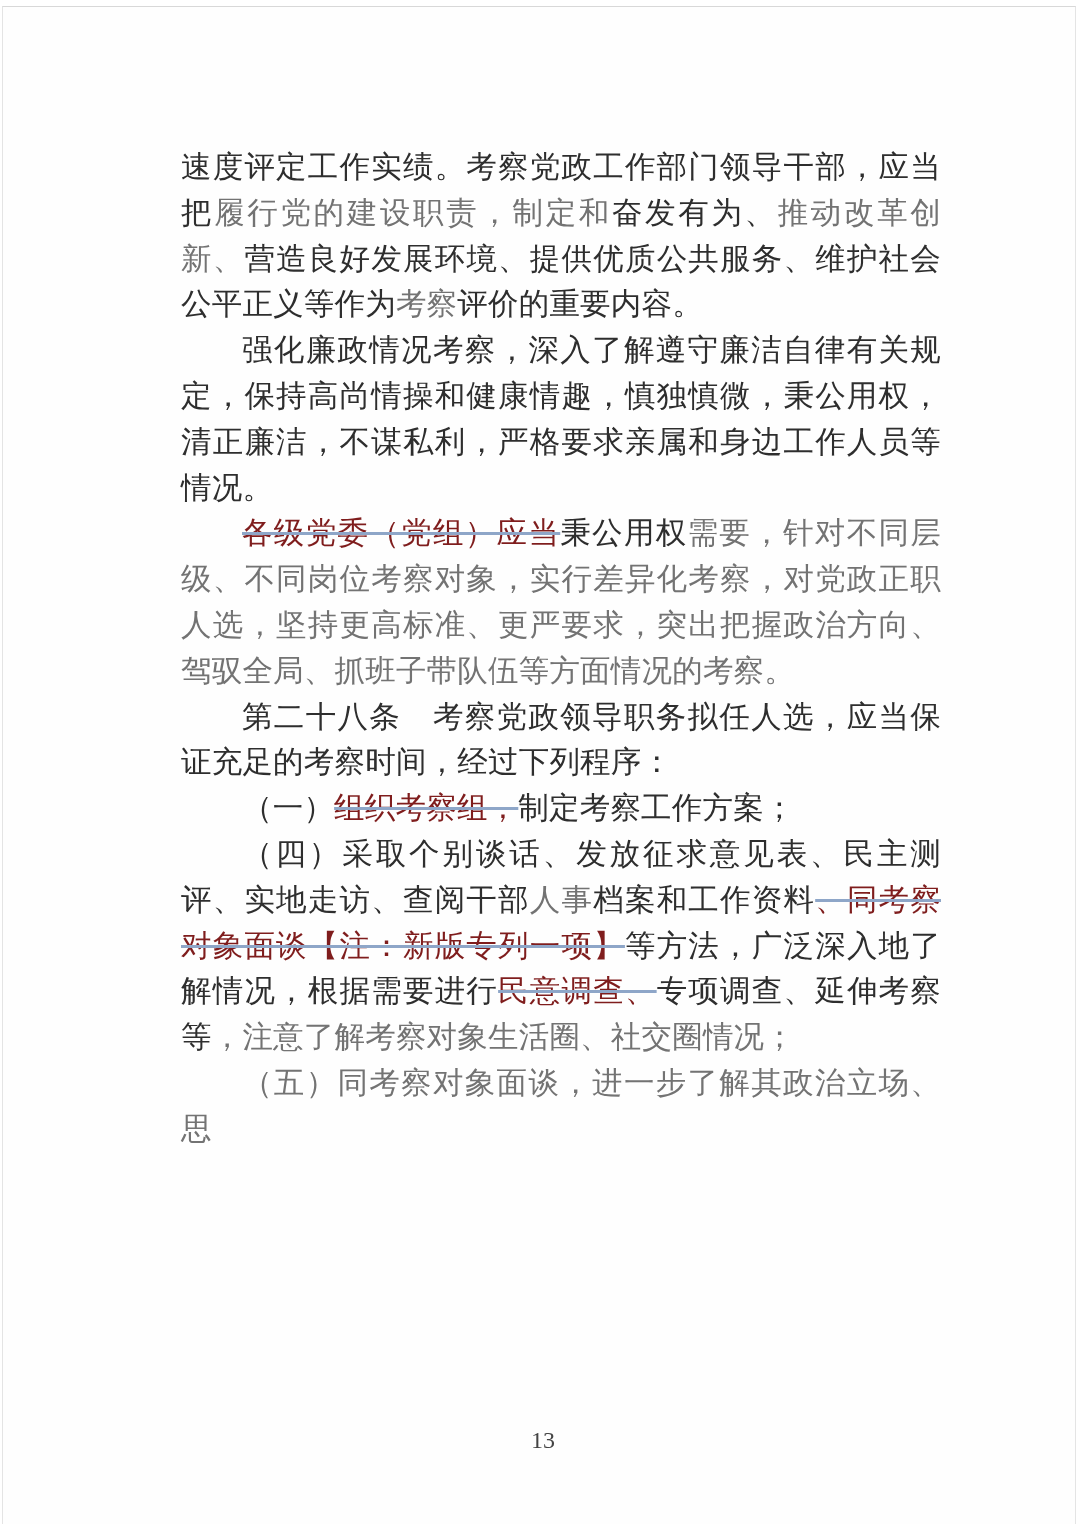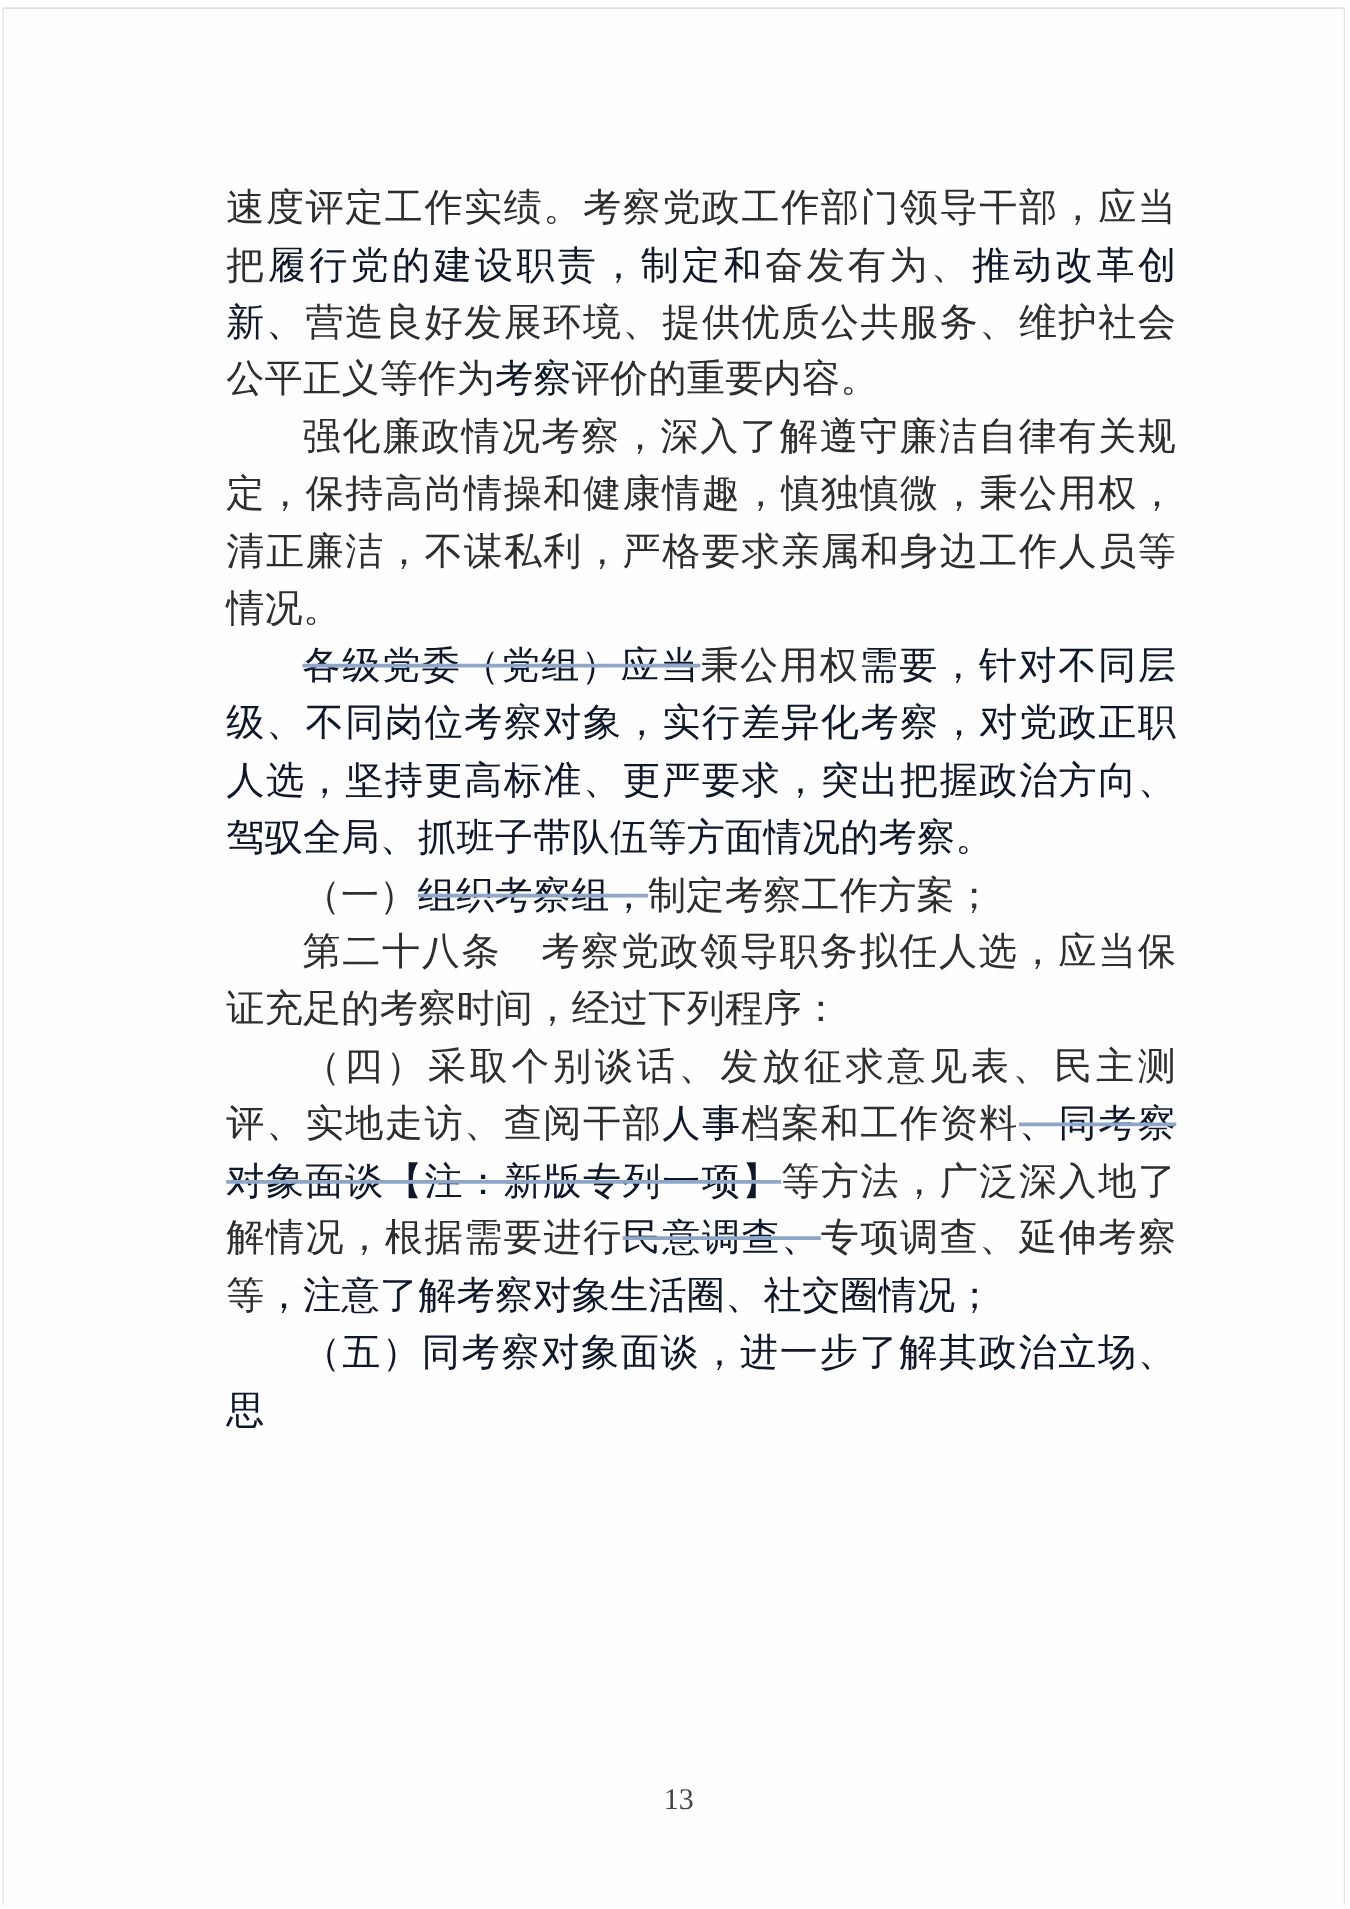--- a/index.html
+++ b/index.html
@@ -10,35 +10,35 @@
     background: #fefefe; box-sizing: border-box;
   }
   .content {
     position: absolute; left: 178px; top: 137px; width: 760px;
     font-family: "DejaVu Serif", "Liberation Serif", serif;
     font-size: 30.5px; line-height: 45.8px; color: #2e2e2e;
     letter-spacing: 0.2px;
   }
   .para { margin: 0; text-align: justify; text-align-last: left; }
   .indent { text-indent: 61px; }
-  .ins { color: #0f172a; }
-  .del { color: #0f172a; text-decoration: line-through; text-decoration-color: #8ea6c8; }
+  .ins { color: #737373; }
+  .del { color: #7f1d1d; text-decoration: line-through; text-decoration-color: #8ea6c8; }
   .norm { color: #2e2e2e; }
   .page-number {
     position: absolute; left: 0; width: 1080px; top: 1420px; text-align: center;
     font-family: "Liberation Serif", "DejaVu Serif", serif; font-size: 24px; color: #444;
   }
 </style>
 </head>
 <body>
 
 <div class="page">
   <div class="content" id="content">
       <p class="para"><span class="norm">速度评定工作实绩。考察党政工作部门领导干部，应当把</span><span class="ins">履行党的建设职责，制定和</span><span class="norm">奋发有为、</span><span class="ins">推动改革创新、</span><span class="norm">营造良好发展环境、提供优质公共服务、维护社会公平正义等作为</span><span class="ins">考察</span><span class="norm">评价的重要内容。</span></p>
       <p class="para indent"><span class="norm">强化廉政情况考察，深入了解遵守廉洁自律有关规定，保持高尚情操和健康情趣，慎独慎微，秉公用权，清正廉洁，不谋私利，严格要求亲属和身边工作人员等情况。</span></p>
       <p class="para indent"><span class="del">各级党委（党组）应当</span><span class="norm">秉公用权</span><span class="ins">需要，针对不同层级、不同岗位考察对象，实行差异化考察，对党政正职人选，坚持更高标准、更严要求，突出把握政治方向、驾驭全局、抓班子带队伍等方面情况的考察。</span></p>
+      <p class="para indent"><span class="norm">第二十八条　考察党政领导职务拟任人选，应当保证充足的考察时间，经过下列程序：</span></p>
       <p class="para indent"><span class="norm">（一）</span><span class="del">组织考察组，</span><span class="norm">制定考察工作方案；</span></p>
-      <p class="para indent"><span class="norm">第二十八条　考察党政领导职务拟任人选，应当保证充足的考察时间，经过下列程序：</span></p>
       <p class="para indent"><span class="norm">（四）采取个别谈话、发放征求意见表、民主测评、实地走访、查阅干部</span><span class="ins">人事</span><span class="norm">档案和工作资料</span><span class="del">、同考察对象面谈【注：新版专列一项】</span><span class="norm">等方法，广泛深入地了解情况，根据需要进行</span><span class="del">民意调查、</span><span class="norm">专项调查、延伸考察等</span><span class="ins">，注意了解考察对象生活圈、社交圈情况；</span></p>
       <p class="para indent"><span class="ins">（五）同考察对象面谈，进一步了解其政治立场、思</span></p>
     </div>
   <div class="page-number">13</div>
 </div>
 
 </body></html>

